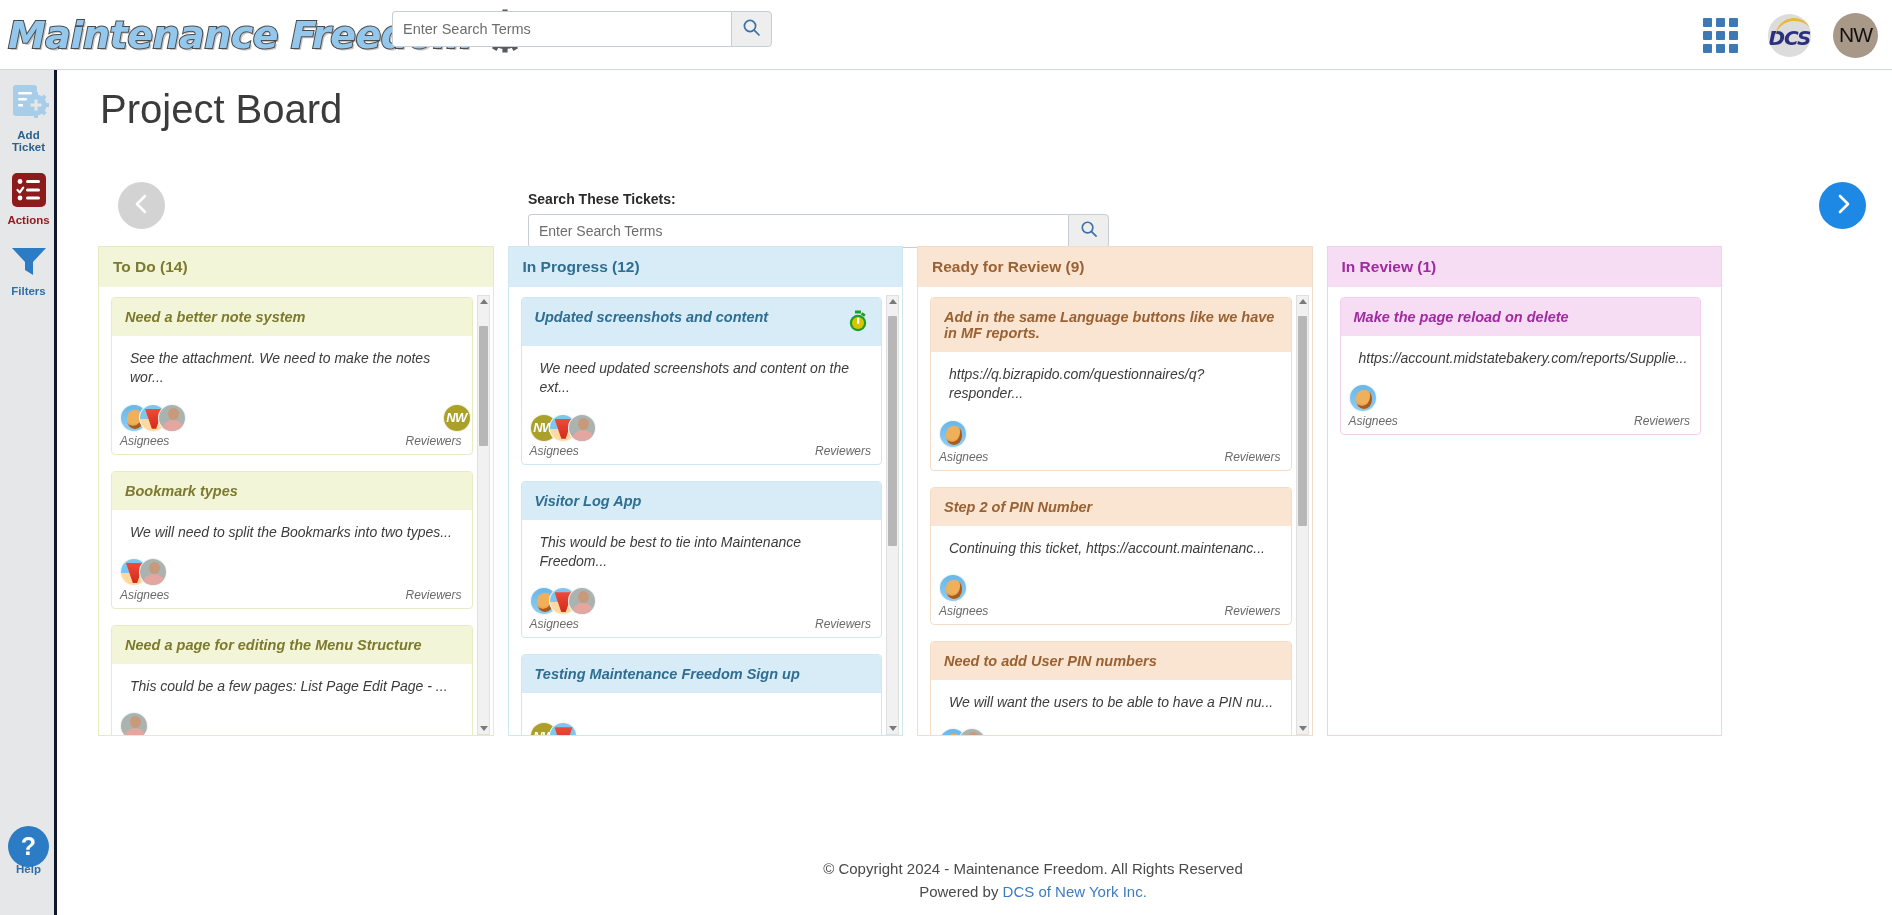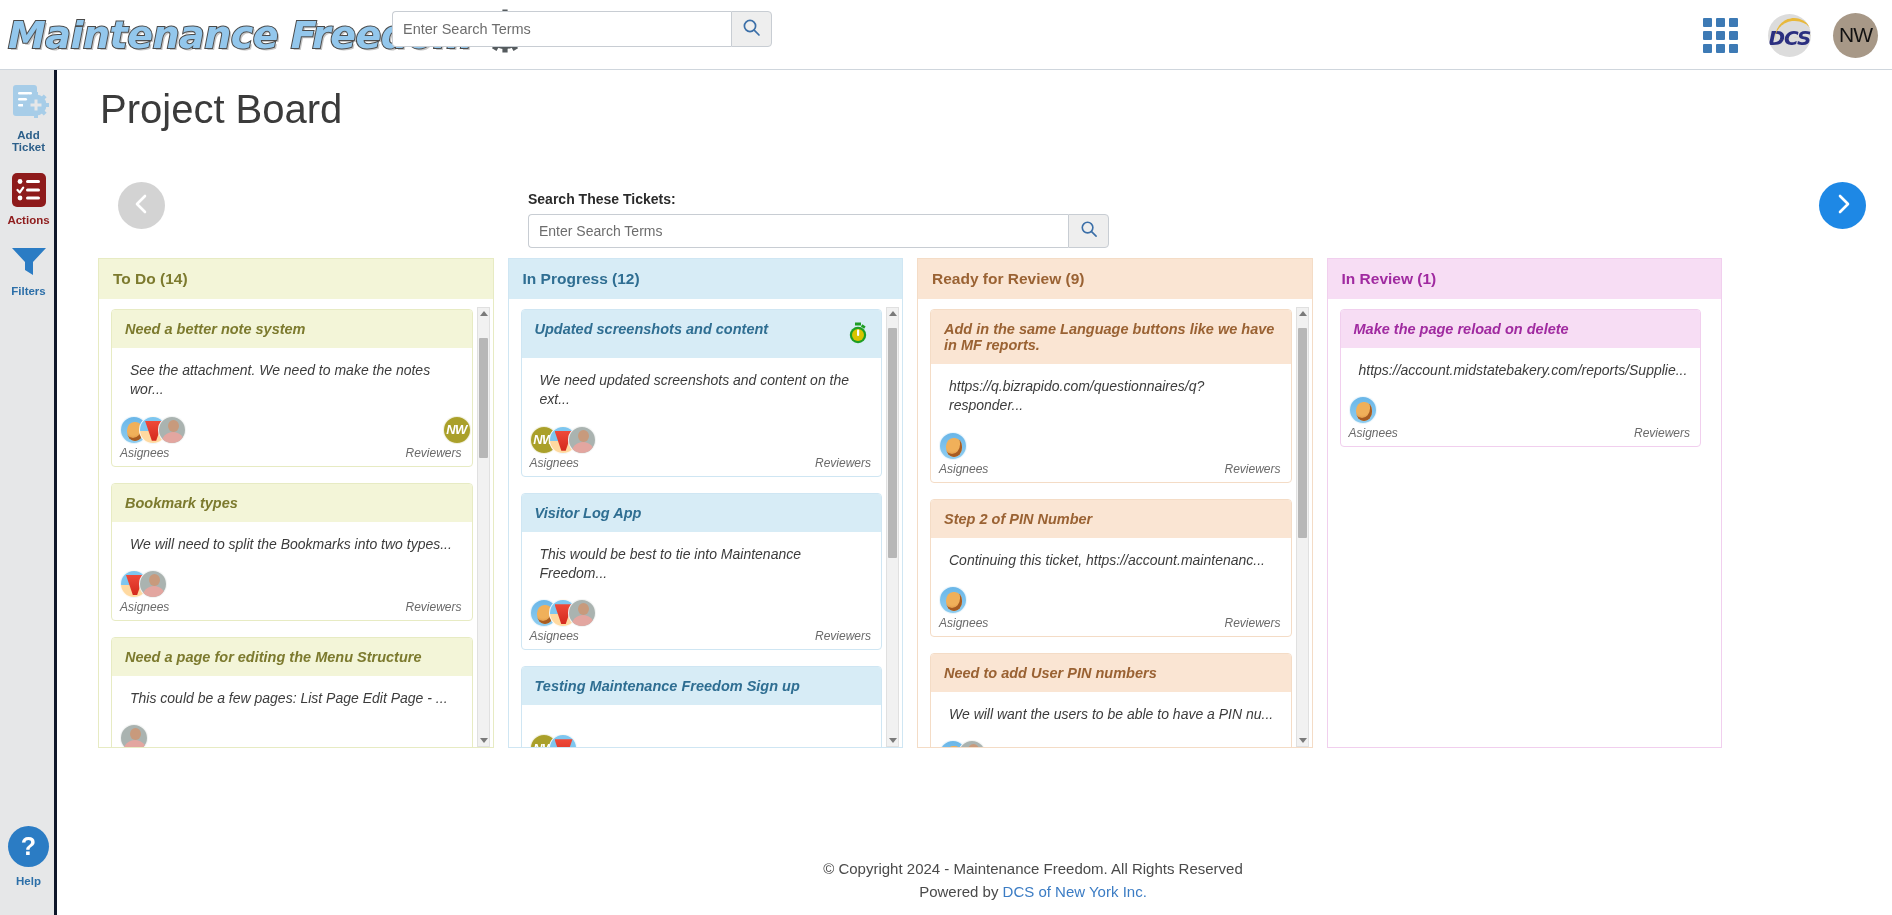--- a/index.html
+++ b/index.html
@@ -121,21 +121,21 @@
   .lbl-act { color: #8e1b1b; }
   .lbl-fil { color: #2c6fa8; }
   .help-btn {
     position: absolute; left: 8px; bottom: 48px;
     width: 41px; height: 41px; border-radius: 50%;
     background: #2b7cc4; color: #fff;
     display: flex; align-items: center; justify-content: center;
     font-size: 25px; font-weight: bold; cursor: pointer;
   }
   .help-lbl {
-    position: absolute; left: 0; bottom: 28px; width: 57px;
+    position: absolute; left: 0; bottom: 40px; width: 57px;
     text-align: center; font-size: 11.5px; font-weight: bold; color: #2c6fa8;
   }
 
   
   .page {
     position: absolute; left: 58px; top: 70px;
     width: 1834px; height: 845px;
     background: #fff;
   }
   .page-title {
@@ -168,21 +168,21 @@
   }
   .tsearch input::placeholder { color: #6d6d6d; }
   .tsearch .sbtn {
     width: 41px; height: 34px; background: #eeeeee;
     border: 1px solid #c8cdd3; border-radius: 0 4px 4px 0;
     display: flex; align-items: center; justify-content: center; cursor: pointer;
   }
 
   
   .board {
-    position: absolute; left: 40px; top: 188px;
+    position: absolute; left: 40px; top: 176px;
     width: 1624px; height: 490px;
     display: flex; gap: 14px;
   }
   .col {
     width: 430px; height: 490px;
     background: #fff;
     border: 1px solid #dcdcdc;
     display: flex; flex-direction: column;
     position: relative;
   }

